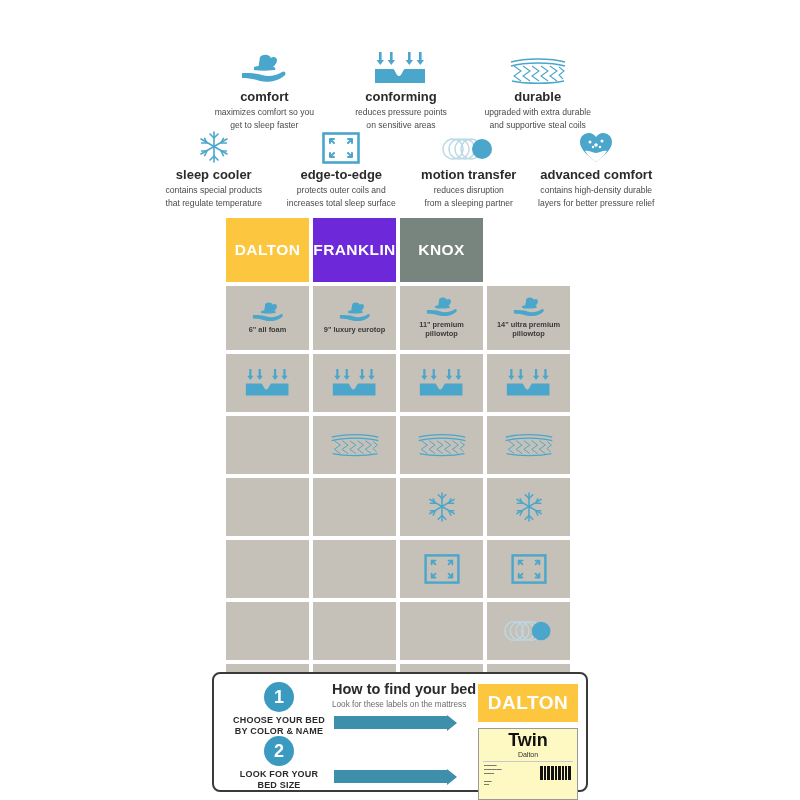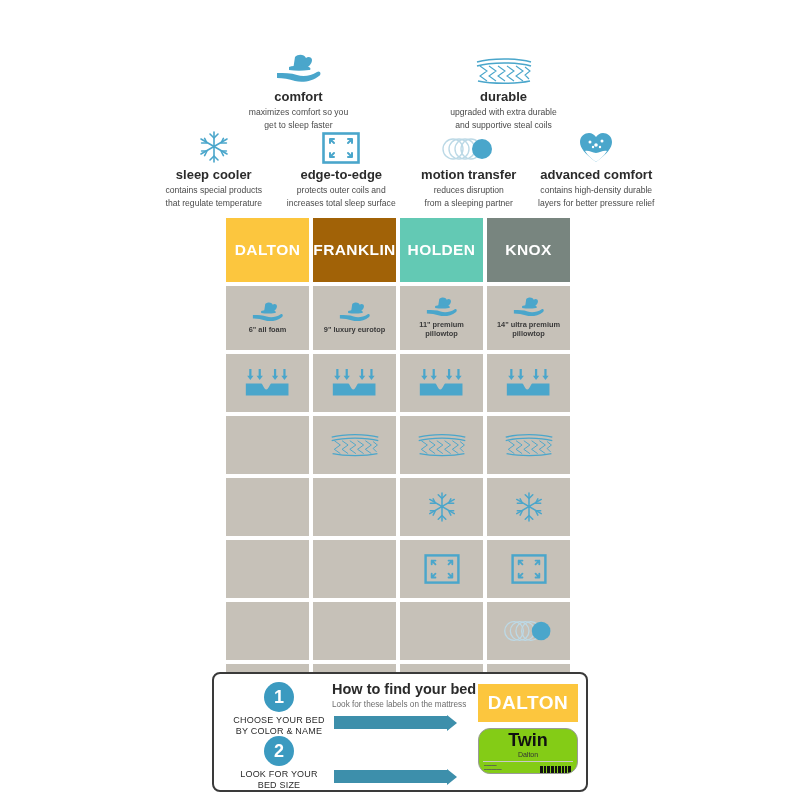--- a/index.html
+++ b/index.html
@@ -38,21 +38,21 @@
     align-items:center;justify-content:center;
     box-sizing:border-box;
   }
   .gcell.empty{background:#c6c1b8;}
   .head-row .gcell{height:64px;}
   .gcell.head{
     display:flex;align-items:center;justify-content:center;
     color:#ffffff;font-weight:bold;font-size:15.5px;letter-spacing:0.4px;
   }
   .gcell.head.c0{background:#fcc63e;}
-  .gcell.head.c1{background:#a16207;}
+  .gcell.head.c1{background:#6d28d9;}
   .gcell.head.c2{background:#63c9b4;}
   .gcell.head.c3{background:#78857f;}
   .row1 .gcell{height:64px;}
   .cell-ico{display:flex;align-items:center;justify-content:center;}
   .cell-label{
     font-size:7.4px;font-weight:bold;color:#3a3a3a;
     text-align:center;line-height:1.15;margin-top:2px;padding:0 2px;
   }
 
   
@@ -61,21 +61,21 @@
     border:2.5px solid #3a3a3a;border-radius:8px;background:#ffffff;
     box-sizing:border-box;
   }
   .step{position:absolute;text-align:center;width:106px;}
   .step .num{
     width:30px;height:30px;border-radius:50%;background:#3b9ac0;
     color:#fff;font-size:18px;font-weight:bold;
     display:flex;align-items:center;justify-content:center;margin:0 auto;
   }
   .step .stxt{
-    font-size:9px;font-weight:normal;color:#2b2b2b;
+    font-size:9px;font-weight:bold;color:#2b2b2b;
     line-height:1.2;margin-top:3px;letter-spacing:0.2px;
   }
   .step1{left:12px;top:8px;}
   .step2{left:12px;top:62px;}
   .howto{position:absolute;left:118px;top:8px;width:148px;}
   .howto .h1{font-size:14.5px;font-weight:bold;color:#2b2b2b;line-height:1.1;}
   .howto .h2{font-size:8.2px;color:#6d6d6d;margin-top:2px;}
   .arrow{position:absolute;height:13px;display:flex;align-items:center;}
   .arrow .bar{height:13px;background:#3d8fab;}
   .arrow .tip{
@@ -85,22 +85,22 @@
   .arrow1{left:120px;top:42px;}
   .arrow1 .bar{width:113px;}
   .arrow2{left:120px;top:96px;}
   .arrow2 .bar{width:113px;}
   .tag-dalton{
     position:absolute;left:264px;top:10px;width:100px;height:38px;
     background:#fcc63e;color:#fff;font-weight:bold;font-size:19px;
     display:flex;align-items:center;justify-content:center;letter-spacing:0.5px;
   }
   .tag-label{
-    position:absolute;left:264px;top:54px;width:100px;height:46px;
-    border:1px solid #9a9a9a;border-radius:12px;background:#84cc16;
+    position:absolute;left:264px;top:54px;width:100px;height:72px;
+    border:1px solid #9a9a9a;border-radius:0;background:#fef9c3;
     box-sizing:border-box;overflow:hidden;
   }
   .tag-label .size{
     text-align:center;font-size:18px;font-weight:bold;color:#111;
     margin-top:2px;line-height:1;
   }
   .tag-label .nm{text-align:center;font-size:7px;color:#333;margin-top:2px;}
   .tag-label hr{border:0;border-top:1px solid #c9c9c9;margin:3px 4px 2px 4px;}
   .tag-bottom{display:flex;justify-content:space-between;padding:0 5px;}
   .tag-fine{font-size:2.6px;color:#555;line-height:1.5;letter-spacing:-0.1px;}
@@ -122,20 +122,40 @@
           <path d="M24 3c3-3 9-3 11 1 2-2 6-1 6 2 0 4-4 8-9 9l-10 1z" fill="#4aa6cb"></path>
           <path d="M18 13c6-2 14-2 20 0 2 1 2 3 0 3-7 1-13 1-20 0z" fill="#4aa6cb"></path>
           <path d="M6 19c7 0 14 0 20 2 6 2 14 1 20-3 3-2 5 2 2 4-6 5-16 7-24 5-6-2-12-3-18-3z" fill="#4aa6cb"></path>
         </svg>
       </div>
       <div class="fname">comfort</div>
       <div class="fdesc">maximizes comfort so you</div>
       <div class="fdesc">get to sleep faster</div>
     </div>
 
+    <div class="feature">
+      <div class="ficon">
+        <svg width="56" height="34" viewBox="0 0 56 34">
+          <g fill="#4aa6cb">
+            <rect x="6" y="0" width="2.6" height="9"></rect>
+              <path d="M3.6 8h7.4l-3.7 5z"></path>
+            <rect x="17" y="0" width="2.6" height="9"></rect>
+              <path d="M14.6 8h7.4l-3.7 5z"></path>
+            <rect x="35" y="0" width="2.6" height="9"></rect>
+              <path d="M32.6 8h7.4l-3.7 5z"></path>
+            <rect x="46" y="0" width="2.6" height="9"></rect>
+              <path d="M43.6 8h7.4l-3.7 5z"></path>
+            <path d="M2 17h18c2 0 3 7 6 7s4-7 6-7h20v14H2z"></path>
+          </g>
+        </svg>
+      </div>
+      <div class="fname">conforming</div>
+      <div class="fdesc">reduces pressure points</div>
+      <div class="fdesc">on sensitive areas</div>
+    </div>
 
     <div class="feature">
       <div class="ficon">
         <svg width="58" height="30" viewBox="0 0 58 30">
           <g stroke="#4aa6cb" stroke-width="1.5" fill="none">
             <path d="M2 6c14-4 40-4 54 0"></path>
             <path d="M2 10c14-4 40-4 54 0"></path>
             <path d="M3 25c14 3 38 3 52 0"></path>
           </g>
           <g stroke="#4aa6cb" stroke-width="1.1" fill="none">
@@ -219,21 +239,20 @@
       <div class="fdesc">contains high-density durable</div>
       <div class="fdesc">layers for better pressure relief</div>
     </div>
   </div>
 
   <div class="grid">
 
     <div class="grow head-row">
       <div class="gcell head c0">DALTON</div>
       <div class="gcell head c1">FRANKLIN</div>
-      <div class="gcell head c2">HOLDEN</div>
       <div class="gcell head c3">KNOX</div>
     </div>
 
     <div class="grow row1">
       <div class="gcell">
         <span class="cell-ico">
           <svg width="40" height="22" viewBox="0 0 56 32">
               <path d="M24 3c3-3 9-3 11 1 2-2 6-1 6 2 0 4-4 8-9 9l-10 1z" fill="#4aa6cb"></path>
               <path d="M18 13c6-2 14-2 20 0 2 1 2 3 0 3-7 1-13 1-20 0z" fill="#4aa6cb"></path>
               <path d="M6 19c7 0 14 0 20 2 6 2 14 1 20-3 3-2 5 2 2 4-6 5-16 7-24 5-6-2-12-3-18-3z" fill="#4aa6cb"></path>

